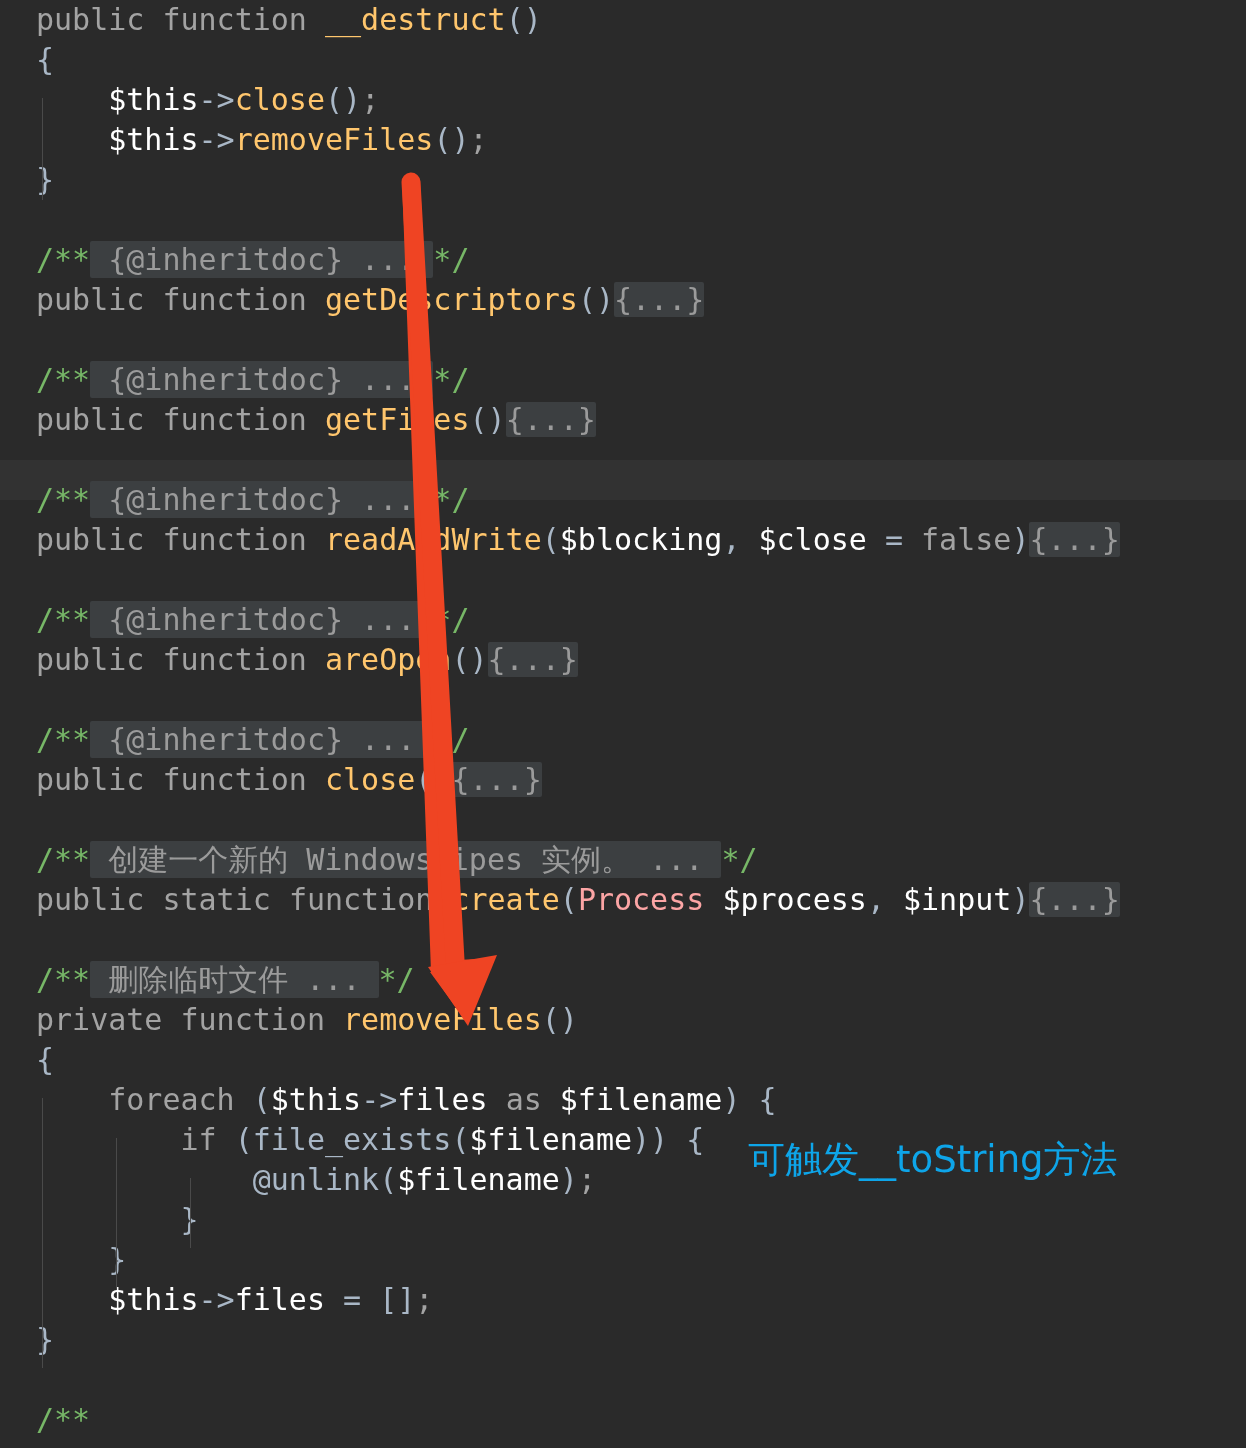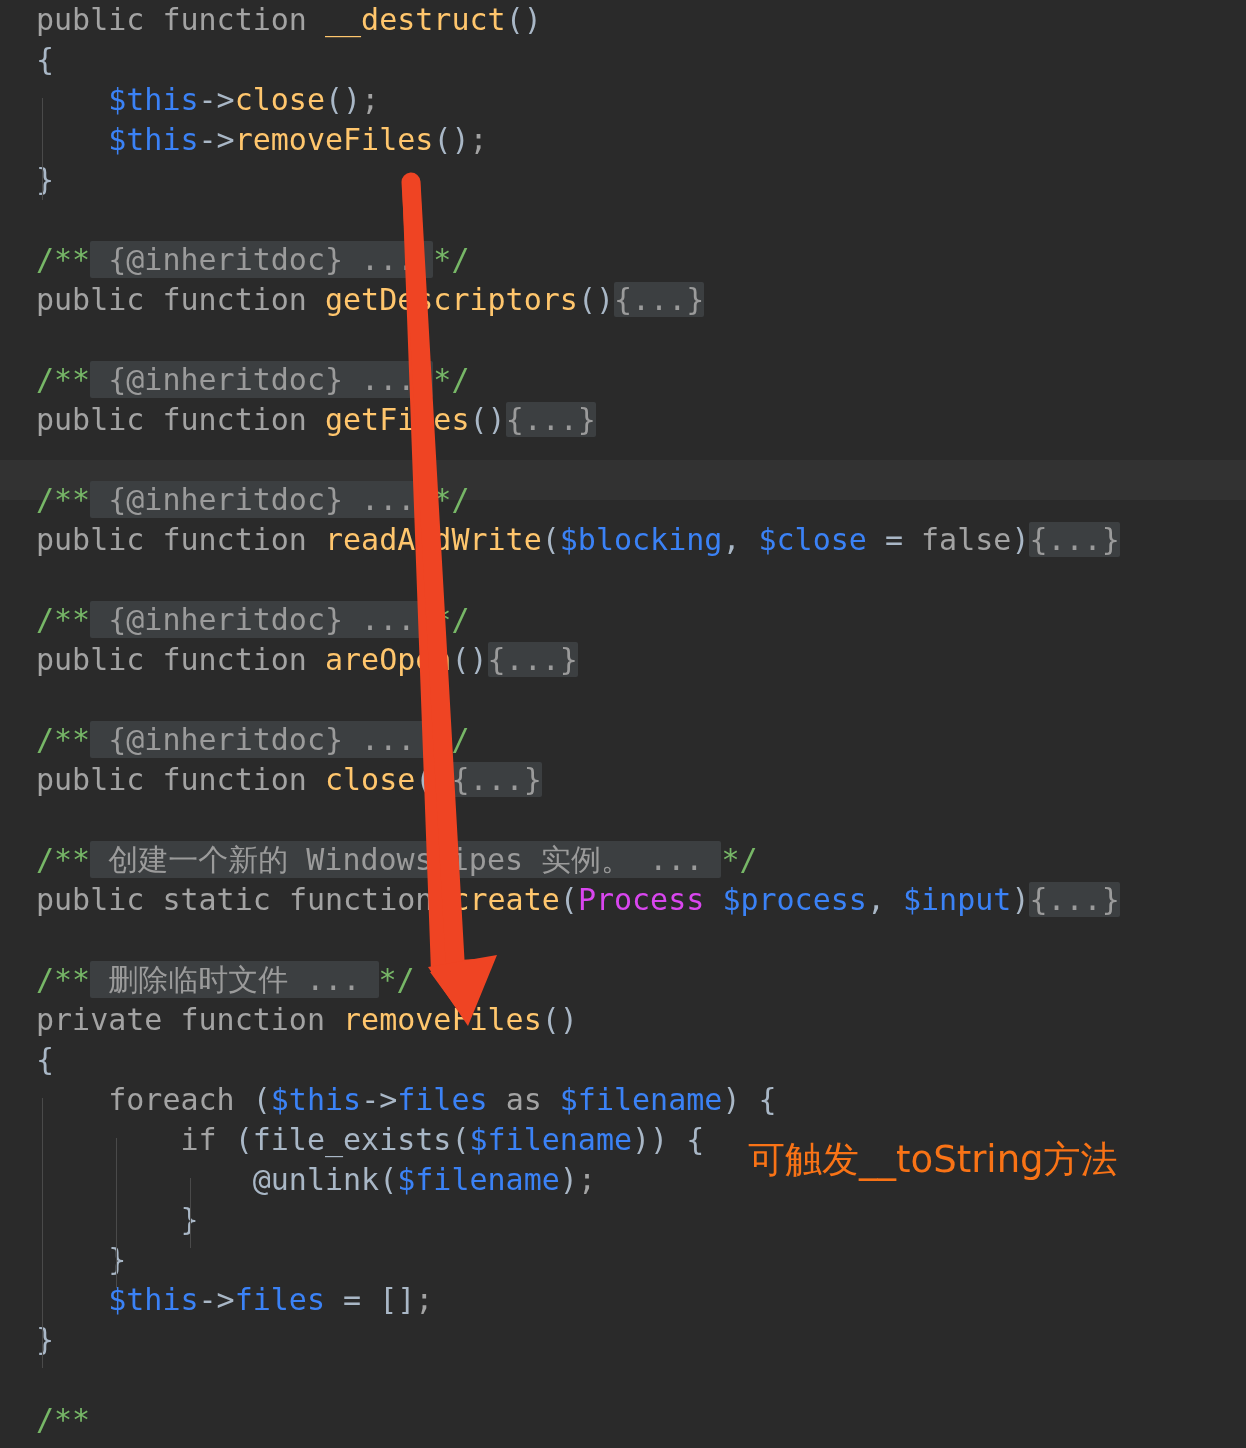--- a/index.html
+++ b/index.html
@@ -34,24 +34,24 @@
     color:#a9b7c6;
   }
   .line{
     height:40px;
     padding-left:36px;
     white-space:pre;
   }
   
   .kw   {color:#a3a3a3;}
   .fn   {color:#ffc66d;}
-  .var  {color:#3b82f6;}
+  .var  {color:#ffffff;}
   .pun  {color:#a9b7c6;}
   .cmt  {color:#77b767;}
-  .typ  {color:#d946ef;text-align:center;}
+  .typ  {color:#fca5a5;text-align:center;}
   .plain{color:#a9b7c6;}
   
   .fold{
     background:#3c3f41;
     color:#9b9b9b;
     border-radius:2px;
     padding:1px 0;
   }
   .foldbrace{
     background:#3c3f41;
@@ -70,21 +70,21 @@
     position:absolute;
     left:0;top:0;
     width:1246px;height:1448px;
     z-index:6;
     pointer-events:none;
   }
   
   .note{
     position:absolute;
     z-index:7;
-    color:#f97316;
+    color:#0ea5e9;
     font-family:"DejaVu Sans","Liberation Sans",sans-serif;
     font-size:37px;
     line-height:40px;
     white-space:pre;
     text-align:center;
   }
 </style>
 </head>
 <body>
 

